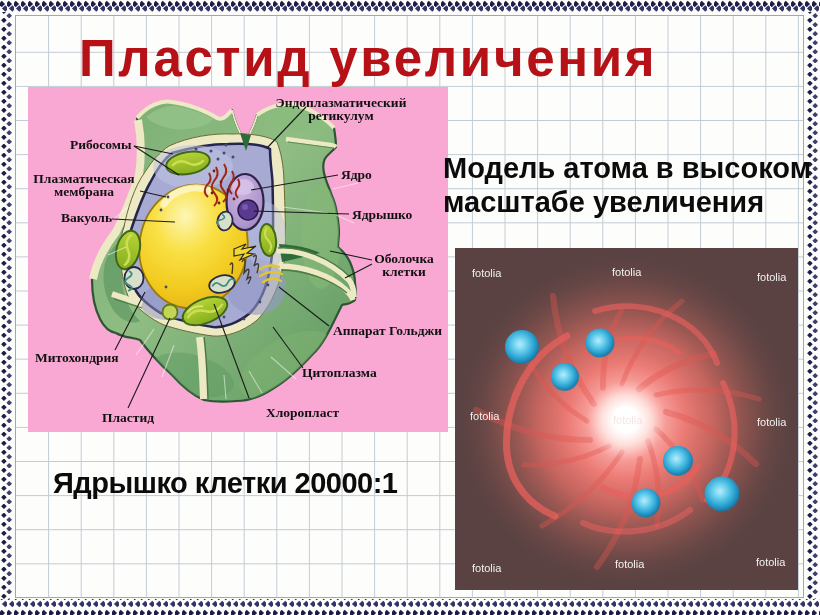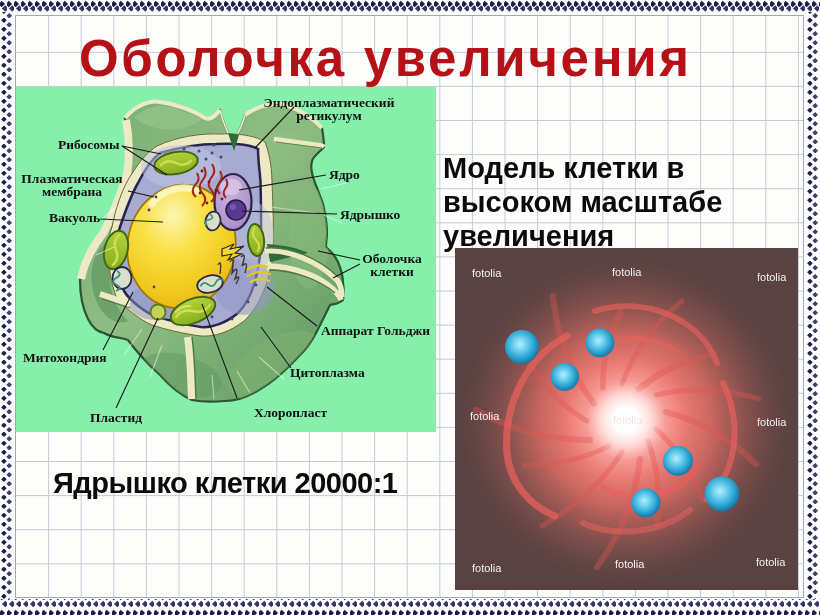--- a/index.html
+++ b/index.html
@@ -75,23 +75,23 @@
   <rect x="0" y="0" width="820" height="12" fill="url(#dh)"></rect>
 
   <rect x="0" y="599" width="820" height="16" fill="url(#db)"></rect>
 
   <rect x="0" y="12" width="13" height="587" fill="url(#dv)"></rect>
 
   <rect x="806" y="12" width="14" height="587" fill="url(#dv)" transform="translate(806,0) scale(1,1) translate(-806,0)"></rect>
 </svg>
 
 <div class="abs" id="title" style="left:79px;top:31px;font-size:51px;font-weight:bold;letter-spacing:2.7px;
-  color:#b51117;line-height:1.1;white-space:nowrap;">Оболочка увеличения</div>
-
-<div class="abs" id="cellbox" style="left:16px;top:87px;width:420px;height:345px;background:#86efac;">
+  color:#b51117;line-height:1.1;white-space:nowrap;">Пластид увеличения</div>
+
+<div class="abs" id="cellbox" style="left:28px;top:87px;width:420px;height:345px;background:#f9a8d4;">
 <svg width="420" height="345" viewBox="0 0 420 345" id="cellsvg">
 <defs>
   <linearGradient id="wallg" x1="0" y1="0" x2="1" y2="1">
     <stop offset="0" stop-color="#79ad72"></stop>
     <stop offset="0.45" stop-color="#8fbd83"></stop>
     <stop offset="1" stop-color="#5c9760"></stop>
   </linearGradient>
   <radialGradient id="eggg" cx="0.38" cy="0.27" r="0.95">
     <stop offset="0" stop-color="#fdf6b4"></stop>
     <stop offset="0.3" stop-color="#f9e045"></stop>
@@ -362,21 +362,21 @@
 
   <text x="74" y="335">Пластид</text>
 
   <text x="7" y="275">Митохондрия</text>
 </g>
 </svg>
 </div>
 
 <div class="abs" id="cellcap" style="left:53px;top:467px;font-size:29px;letter-spacing:-0.5px;font-weight:bold;color:#0b0b0b;white-space:nowrap;">Ядрышко клетки 20000:1</div>
 
-<div class="abs" id="atomhead" style="left:443px;top:151px;font-size:29px;font-weight:bold;color:#0b0b0b;line-height:34px;">Модель клетки в высоком масштабе увеличения</div>
+<div class="abs" id="atomhead" style="left:443px;top:151px;font-size:29px;font-weight:bold;color:#0b0b0b;line-height:34px;">Модель атома в высоком масштабе увеличения</div>
 
 <div class="abs" id="atombox" style="left:455px;top:248px;width:382px;height:342px;border-radius:13px;">
 <svg width="343" height="342" viewBox="0 0 343 342" id="atomsvg">
 <defs>
   <radialGradient id="glow" cx="0.5" cy="0.5" r="0.5">
     <stop offset="0" stop-color="#ffffff"></stop>
     <stop offset="0.08" stop-color="#ffeae8"></stop>
     <stop offset="0.2" stop-color="#f9a6a2"></stop>
     <stop offset="0.34" stop-color="#ec7b75"></stop>
     <stop offset="0.52" stop-color="#d66a63" stop-opacity="0.85"></stop>

